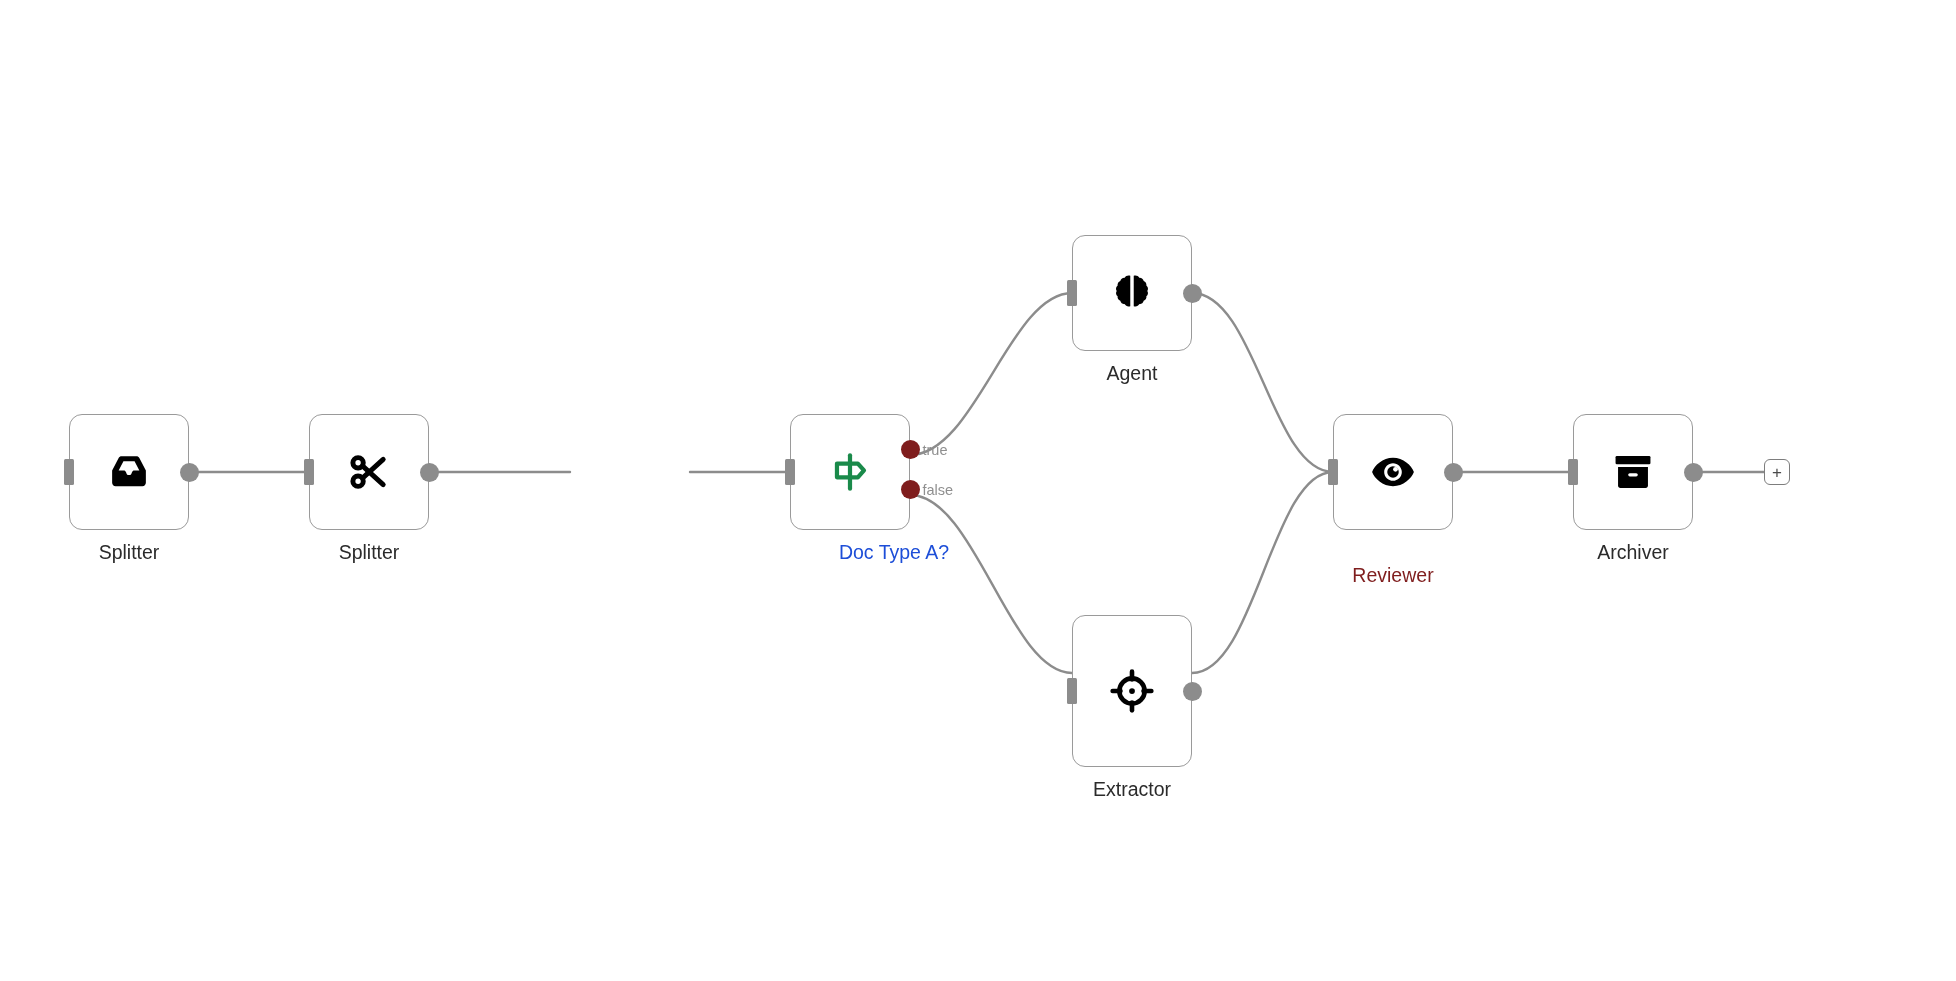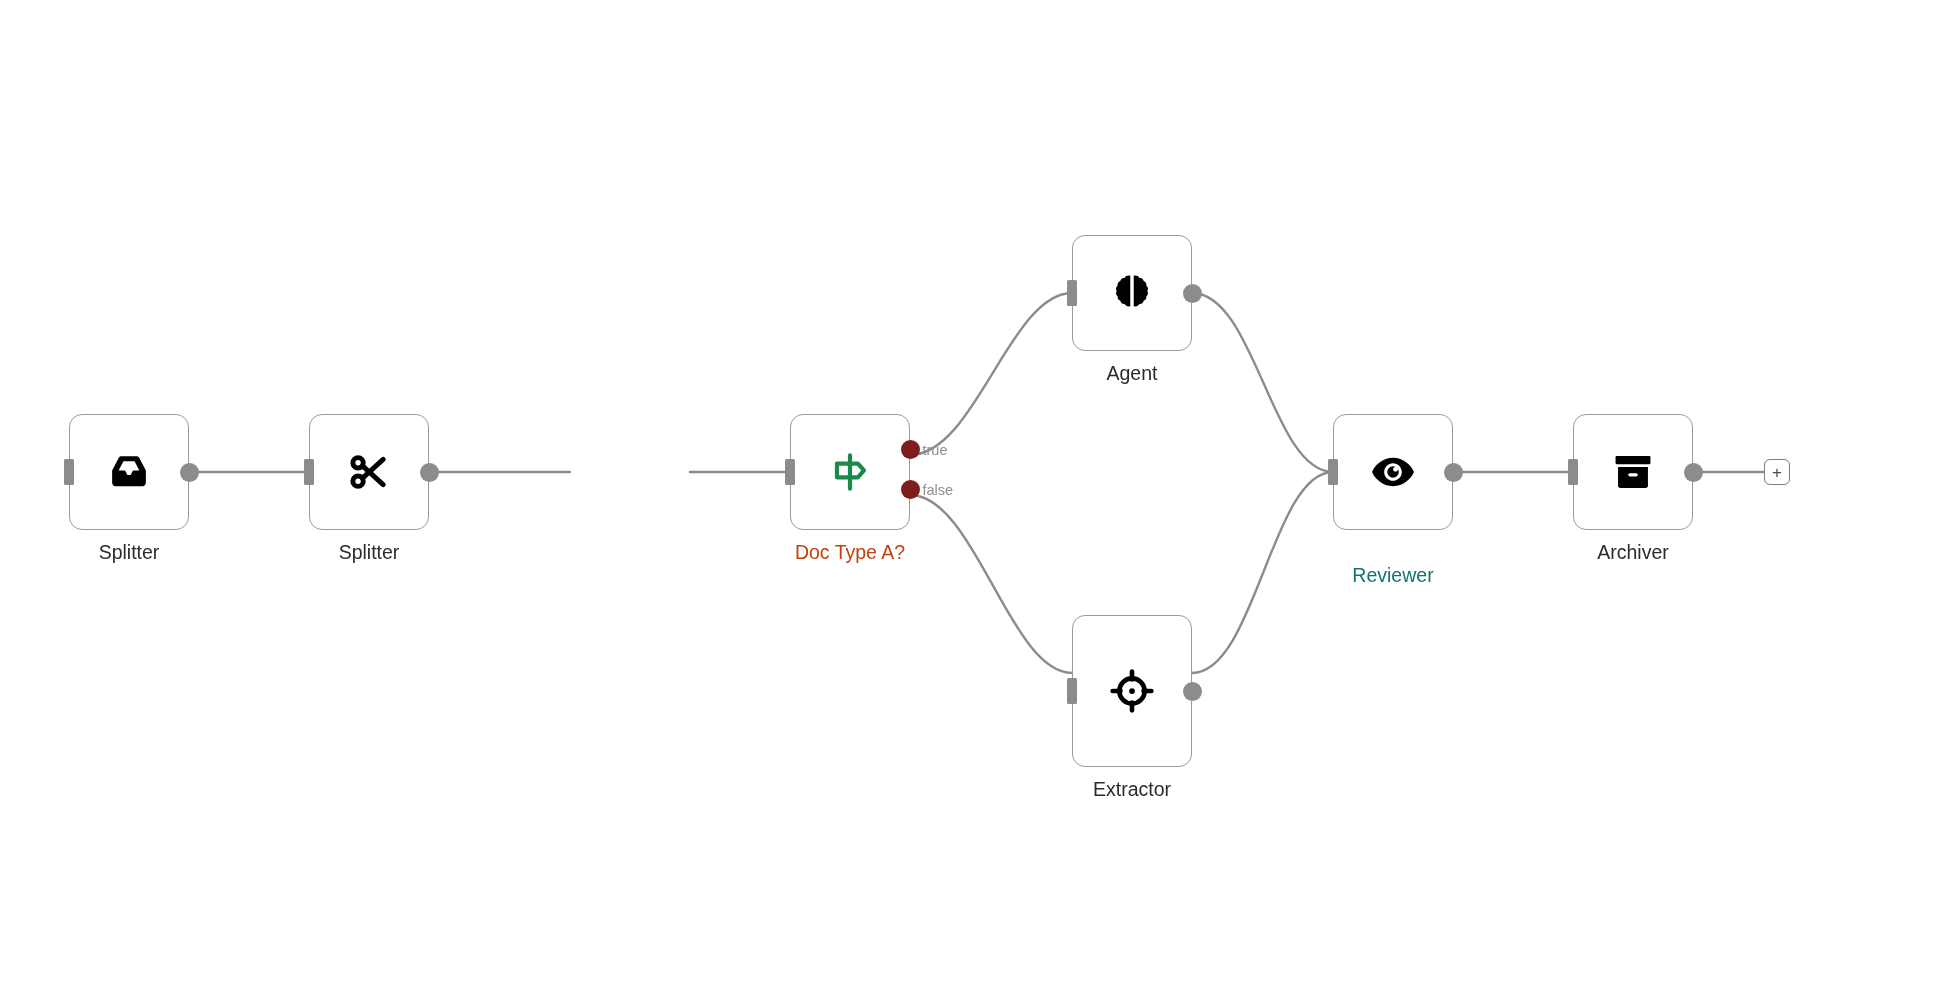--- a/index.html
+++ b/index.html
@@ -181,21 +181,21 @@
           </svg>
         </div>
       </div>
       <div class="port-in" style="background: rgb(140, 140, 140);"></div>
       <div class="port-out branch-true" style="background: #7f1d1d;">
         <span class="port-label" style="color: rgb(143, 143, 143);">true</span>
       </div>
       <div class="port-out branch-false" style="background: #7f1d1d;">
         <span class="port-label" style="color: rgb(143, 143, 143);">false</span>
       </div>
-      <div class="node-label" style="color: #c2410c;">Doc Type A?</div>
+      <div class="node-label" style="color: #1d4ed8; margin-left: 44px;">Doc Type A?</div>
     </div>
     <div class="node" style="left: 1072px; top: 235px; width: 120px; height: 116px;">
       <div class="node-box" style="border-color: rgb(154, 154, 154);">
         <div class="node-icon" style="color: rgb(0, 0, 0);">
           <svg viewBox="0 0 24 24" width="46" height="46">
             <path fill="currentColor" d="M11.1 3.0 C9.9 2.6 8.7 3.1 8.2 4.0 C7.1 3.9 6.1 4.6 5.9 5.7 C4.9 6.1 4.3 7.1 4.5 8.1 C3.6 8.8 3.4 10.0 4.0 10.9 C3.4 11.8 3.6 13.0 4.5 13.7 C4.3 14.7 4.9 15.7 5.9 16.1 C6.1 17.2 7.1 17.9 8.2 17.8 C8.7 18.9 10.0 19.4 11.1 18.9 Z"></path>
             <path fill="currentColor" d="M12.9 3.0 C14.1 2.6 15.3 3.1 15.8 4.0 C16.9 3.9 17.9 4.6 18.1 5.7 C19.1 6.1 19.7 7.1 19.5 8.1 C20.4 8.8 20.6 10.0 20.0 10.9 C20.6 11.8 20.4 13.0 19.5 13.7 C19.7 14.7 19.1 15.7 18.1 16.1 C17.9 17.2 16.9 17.9 15.8 17.8 C15.3 18.9 14.0 19.4 12.9 18.9 Z"></path>
           </svg>
         </div>
       </div>
@@ -227,21 +227,21 @@
         <div class="node-icon" style="color: rgb(0, 0, 0);">
           <svg viewBox="0 0 24 24" width="46" height="46">
             <path fill="currentColor" d="M12 4.6 C6.7 4.6 2.3 8.6 1.1 12 C2.3 15.4 6.7 19.4 12 19.4 C17.3 19.4 21.7 15.4 22.9 12 C21.7 8.6 17.3 4.6 12 4.6 Z M12 16.6 C9.5 16.6 7.4 14.5 7.4 12 C7.4 9.5 9.5 7.4 12 7.4 C14.5 7.4 16.6 9.5 16.6 12 C16.6 14.5 14.5 16.6 12 16.6 Z"></path>
             <circle cx="12" cy="12" r="3.0" fill="currentColor"></circle>
             <circle cx="13.3" cy="10.6" r="1.25" fill="#ffffff"></circle>
           </svg>
         </div>
       </div>
       <div class="port-in" style="background: rgb(140, 140, 140);"></div>
       <div class="port-out" style="background: rgb(140, 140, 140);"></div>
-      <div class="node-label" style="color: #0f766e; margin-top: 35px;">Reviewer</div>
+      <div class="node-label" style="color: #7f1d1d; margin-top: 35px;">Reviewer</div>
     </div>
     <div class="node" style="left: 1573px; top: 414px; width: 120px; height: 116px;">
       <div class="node-box" style="border-color: rgb(154, 154, 154);">
         <div class="node-icon" style="color: rgb(0, 0, 0);">
           <svg viewBox="0 0 24 24" width="46" height="46">
             <rect x="2.9" y="3.6" width="18.2" height="4.4" rx="0.7" fill="currentColor"></rect>
             <path fill="currentColor" d="M4.2 9.4 L19.8 9.4 L19.8 19.1 C19.8 19.8 19.3 20.3 18.6 20.3 L5.4 20.3 C4.7 20.3 4.2 19.8 4.2 19.1 Z"></path>
             <rect x="9.5" y="12.6" width="5.0" height="1.7" rx="0.85" fill="#ffffff"></rect>
           </svg>
         </div>

